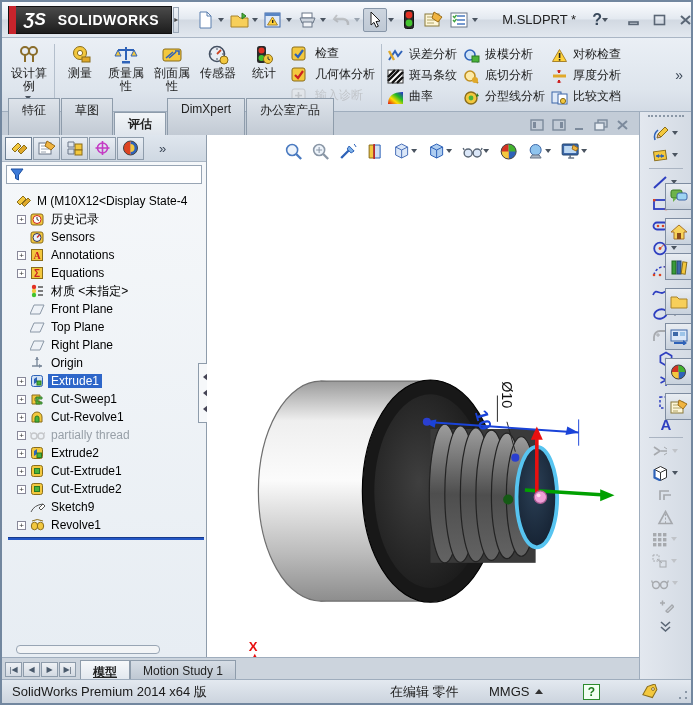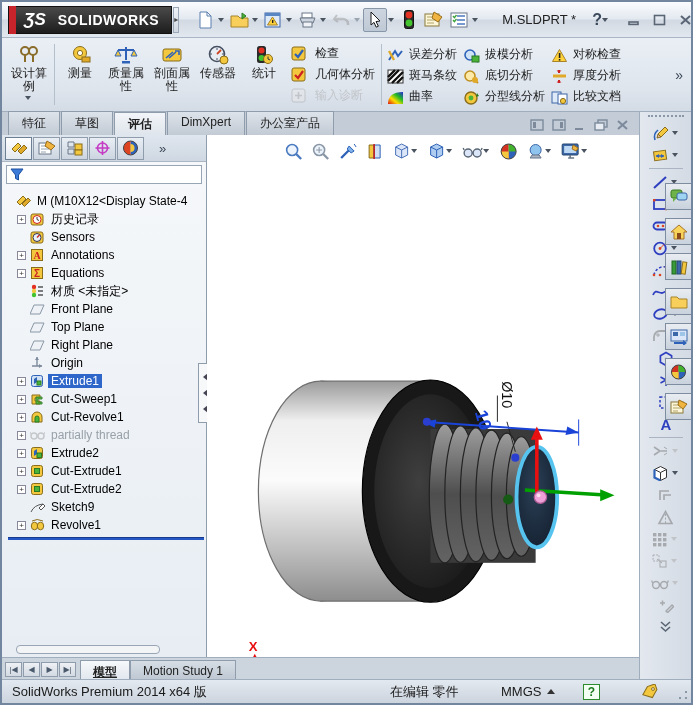--- a/index.html
+++ b/index.html
@@ -30,21 +30,21 @@
   .vsep{width:1px;background:#b4bfcc;margin:3px 2px;}
   .chkcol{display:flex;flex-direction:column;justify-content:space-between;padding:3px 4px;}
   .chkrow{display:flex;align-items:center;gap:8px;font-size:12px;color:#1a1a1a;height:19px;}
   .chkrow.dis{color:#9aa3ad;}
   .anacol{display:flex;flex-direction:column;justify-content:space-between;padding:3px 3px;}
   .anarow{display:flex;align-items:flex-end;gap:5px;font-size:12px;color:#1a1a1a;height:19px;white-space:nowrap;}
   .rb-ovf{margin-left:auto;align-self:center;font-size:14px;color:#3a4656;padding:0 6px;}
 
   
   .tabrow{position:absolute;top:110px;left:0;right:52px;height:23px;background:#c3ccd7;display:flex;align-items:flex-end;padding-left:6px;}
-  .ctab{height:24px;padding:3px 13px 2px;font-size:12px;color:#222;background:linear-gradient(#dde3ea,#c2cad4);border:1px solid #8e9cab;border-bottom:none;margin-right:1px;white-space:nowrap;}
+  .ctab{height:37px;padding:3px 13px 2px;font-size:12px;color:#222;background:linear-gradient(#dde3ea,#c2cad4);border:1px solid #8e9cab;border-bottom:none;margin-right:1px;white-space:nowrap;}
   .ctab.active{background:linear-gradient(#f2f5f8,#dfe5ec);font-weight:bold;height:23px;}
   .docctl{margin-left:auto;display:flex;align-items:center;gap:8px;padding:0 10px 4px 0;}
 
   
   .main{position:absolute;top:133px;left:0;right:0;bottom:46px;display:flex;}
 
   
   .fmpanel{position:relative;width:205px;background:linear-gradient(#f6f8fa,#e7edf3);border-right:1px solid #8e9cab;display:flex;flex-direction:column;}
   .fmtabs{height:27px;display:flex;align-items:center;gap:1px;padding:2px 3px;background:linear-gradient(#dfe6ee,#cfd8e2);border-bottom:1px solid #aab6c4;}
   .fmtab{width:27px;height:23px;display:flex;align-items:center;justify-content:center;border:1px solid #8e9cab;background:linear-gradient(#e9eef4,#ccd5e0);}
@@ -87,21 +87,21 @@
   .navbtns{display:flex;gap:1px;margin:0 4px 2px 3px;}
   .navbtn{width:17px;height:15px;border:1px solid #8e9cab;background:linear-gradient(#eef1f5,#d3dae2);font-size:8px;color:#4a5a6c;display:flex;align-items:center;justify-content:center;}
   .btab{height:19px;padding:3px 12px 2px;font-size:12px;border:1px solid #8e9cab;border-bottom:none;background:linear-gradient(#d6dde5,#bfc8d3);color:#222;white-space:nowrap;}
   .btab.active{background:linear-gradient(#f6f8fa,#e2e8ef);font-weight:bold;}
   .btab.active .ul{text-decoration:underline;margin-top:24px;}
 
   
   .statusbar{position:absolute;left:0;right:0;bottom:0;height:24px;background:linear-gradient(#e3e9f0,#ccd4de);border-top:1px solid #9fadbd;display:flex;align-items:center;font-size:13px;color:#1a1a1a;padding:0 6px;}
   .sb-left{margin-left:4px;white-space:nowrap;}
   .sb-edit{position:absolute;left:388px;white-space:nowrap;}
-  .sb-units{position:absolute;left:499px;display:flex;align-items:center;gap:6px;}
+  .sb-units{position:absolute;left:487px;display:flex;align-items:center;gap:6px;}
   .tri-up{width:0;height:0;border:4px solid transparent;border-bottom:5px solid #333;margin-top:-4px;}
   .sb-help{position:absolute;left:581px;width:17px;height:16px;border:1px solid #2d8a2d;background:#f2fff2;color:#1d7a1d;font-weight:bold;font-size:12px;display:flex;align-items:center;justify-content:center;}
   .sb-grip{position:absolute;right:3px;bottom:3px;width:10px;height:10px;background:
      radial-gradient(circle at 8px 2px,#8a97a6 1px,transparent 1.5px),
      radial-gradient(circle at 8px 8px,#8a97a6 1px,transparent 1.5px),
      radial-gradient(circle at 2px 8px,#8a97a6 1px,transparent 1.5px);}
   svg{display:block;}
 </style>
 </head>
 <body>

